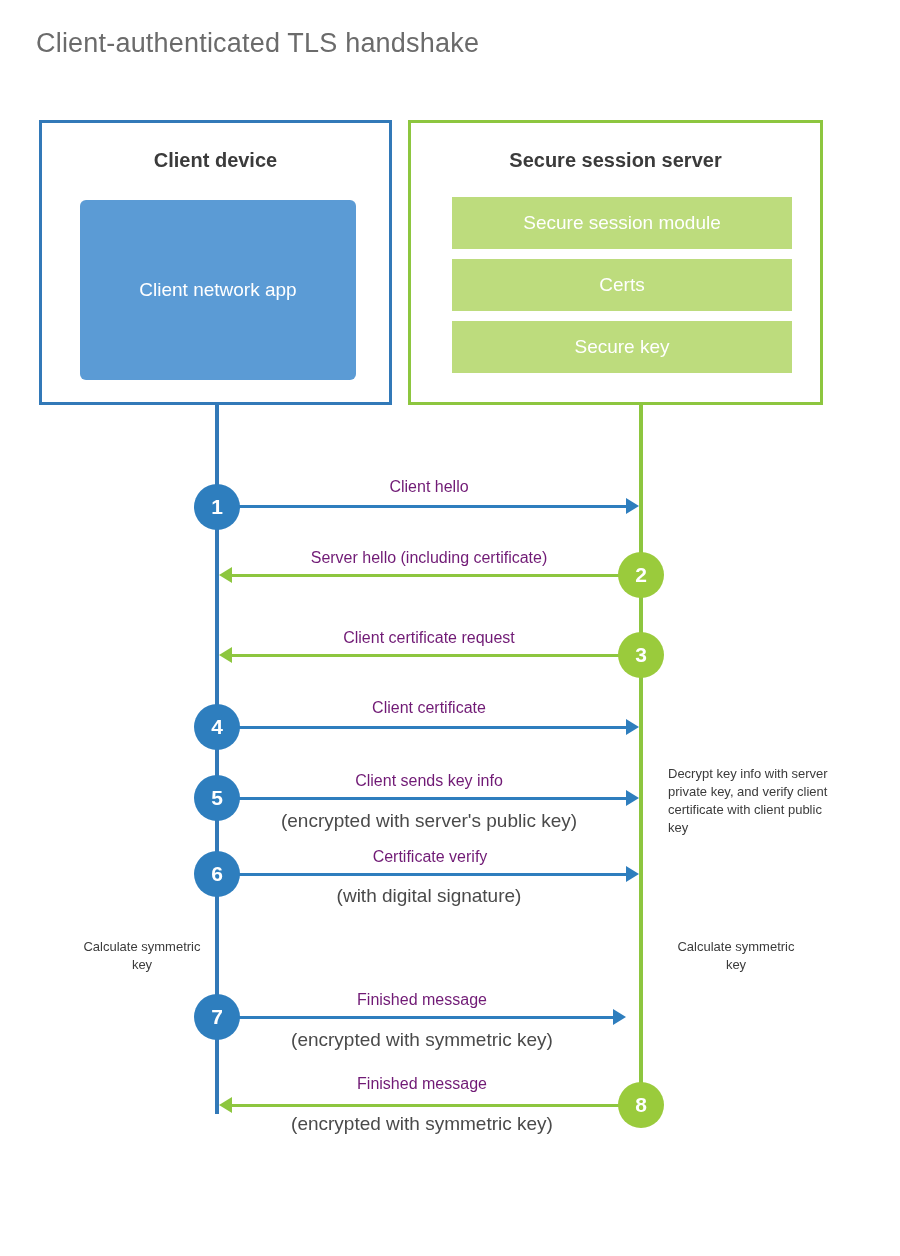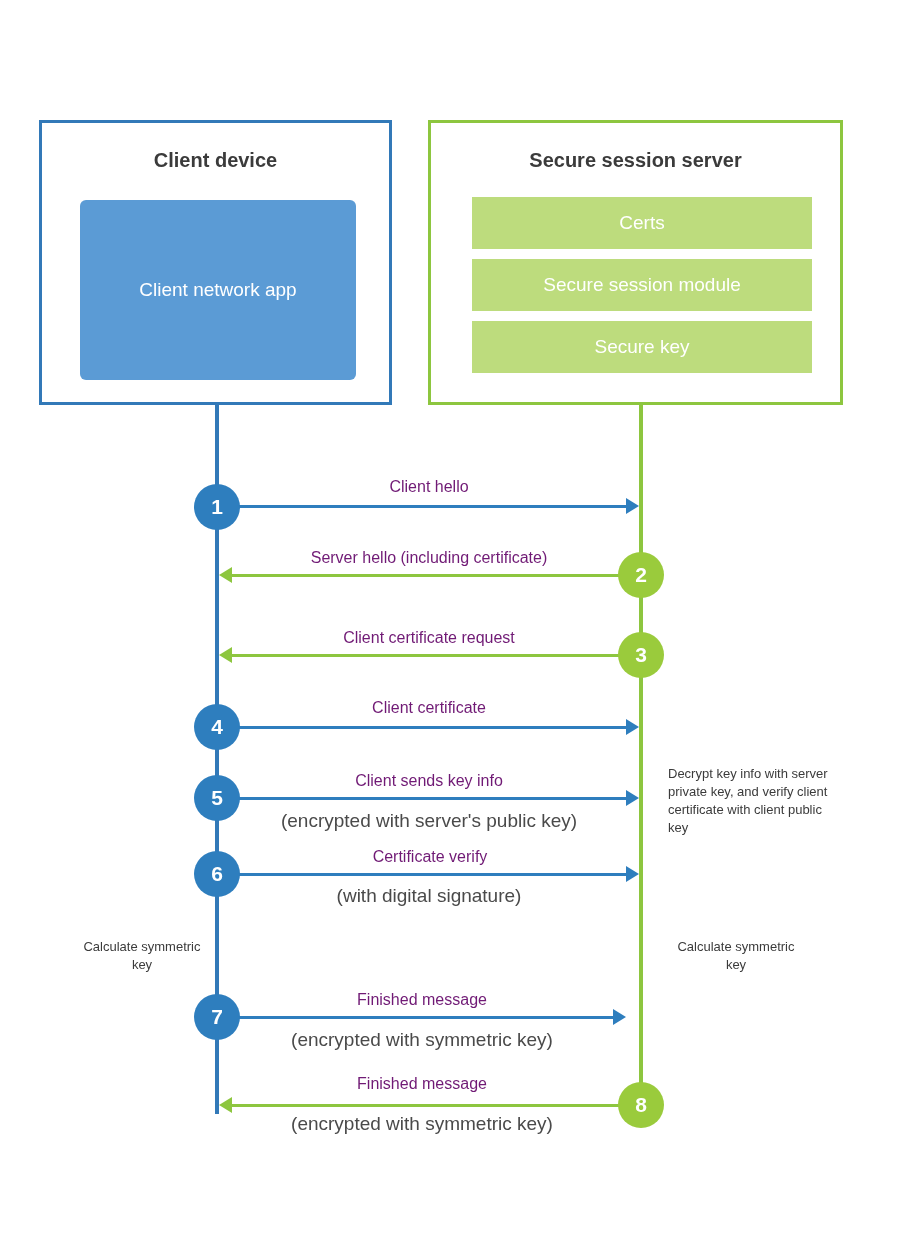--- a/index.html
+++ b/index.html
@@ -35,21 +35,21 @@
     background: #ffffff;
   }
   .actor-box.client {
     left: 39px;
     top: 120px;
     width: 353px;
     height: 285px;
     border: 3px solid #3279b8;
   }
   .actor-box.server {
-    left: 428px;
+    left: 408px;
     top: 120px;
     width: 415px;
     height: 285px;
     border: 3px solid #8dc63f;
   }
   .actor-title {
     position: absolute;
     left: 0;
     right: 0;
     top: 26px;
@@ -169,31 +169,32 @@
     line-height: 1.38;
   }
   .annotation.right-side { text-align: left; }
   .annotation.left-side { text-align: center; }
 </style>
 </head>
 <body>
 
 <div id="diagram">
 
+  <div class="page-title">Client-authenticated TLS handshake</div>
 
   <div class="actor-box client">
     <div class="actor-title">Client device</div>
     <div class="client-app-block">Client network app</div>
   </div>
 
   <div class="actor-box server">
     <div class="actor-title">Secure session server</div>
     <div class="server-rows">
+      <div class="server-row">Secure session module</div>
       <div class="server-row">Certs</div>
-      <div class="server-row">Secure session module</div>
       <div class="server-row">Secure key</div>
     </div>
   </div>
 
   <div class="lifeline client"></div>
   <div class="lifeline server"></div>
 
   <div class="msg-label" style="left:217px; top:478px; width:424px;">Client hello</div>
   <div class="msg-line blue" style="left:217px; top:505px; width:409px;"></div>
   <div class="arrow-head right blue" style="left:626px; top:498px;"></div>

